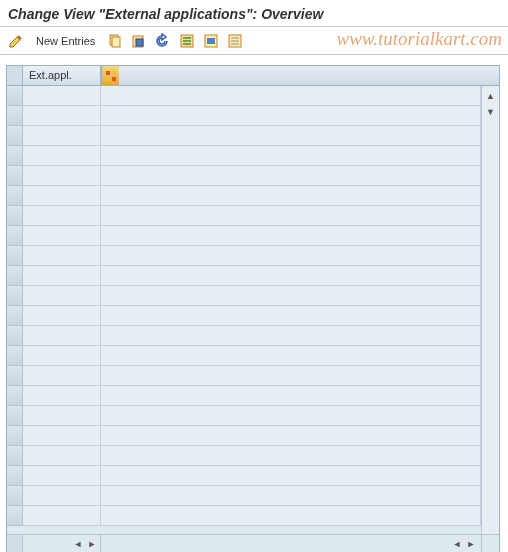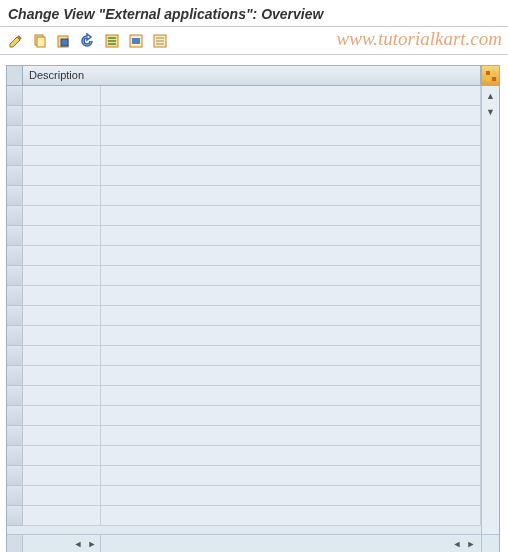--- a/index.html
+++ b/index.html
@@ -177,20 +177,21 @@
 
 <div class="title-bar">Change View "External applications": Overview</div>
 
 <div class="toolbar">
   <span class="tb-btn">
     <svg width="16" height="16" viewBox="0 0 16 16">
         <path d="M2 11 L9 4 L12 7 L5 14 L2 14 Z" fill="#f0d060" stroke="#a07020" stroke-width="1"></path>
         <path d="M10 3 L13 6" stroke="#a07020" stroke-width="2"></path>
       </svg>
   </span>
+  <span class="new-entries">New Entries</span>
   <span class="tb-btn">
     <svg width="16" height="16" viewBox="0 0 16 16">
         <rect x="3" y="2" width="8" height="10" fill="#ffe08a" stroke="#c08030"></rect>
         <rect x="5" y="4" width="8" height="10" fill="#fff0b0" stroke="#c08030"></rect>
       </svg>
   </span>
   <span class="tb-btn">
     <svg width="16" height="16" viewBox="0 0 16 16">
         <rect x="2" y="3" width="10" height="11" fill="#ffe08a" stroke="#c08030"></rect>
         <rect x="5" y="6" width="7" height="7" fill="#4a7ac0" stroke="#2a4a80"></rect>
@@ -224,21 +225,21 @@
       </svg>
   </span>
 </div>
 
 <div class="watermark">www.tutorialkart.com</div>
 
 <div class="content">
   <div class="grid-container">
     <div class="grid-header">
       <div class="selector-col-h"></div>
-      <div class="col-h col-desc">Description</div>
+      <div class="col-h col-ext">Ext.appl.</div>
       <div class="config-col-h">
         <svg width="12" height="12" viewBox="0 0 12 12">
             <rect x="1" y="1" width="4" height="4" fill="#d06020"></rect>
             <rect x="7" y="1" width="4" height="4" fill="#f0c040"></rect>
             <rect x="1" y="7" width="4" height="4" fill="#f0c040"></rect>
             <rect x="7" y="7" width="4" height="4" fill="#d06020"></rect>
           </svg>
       </div>
     </div>
     <div class="grid-body">

